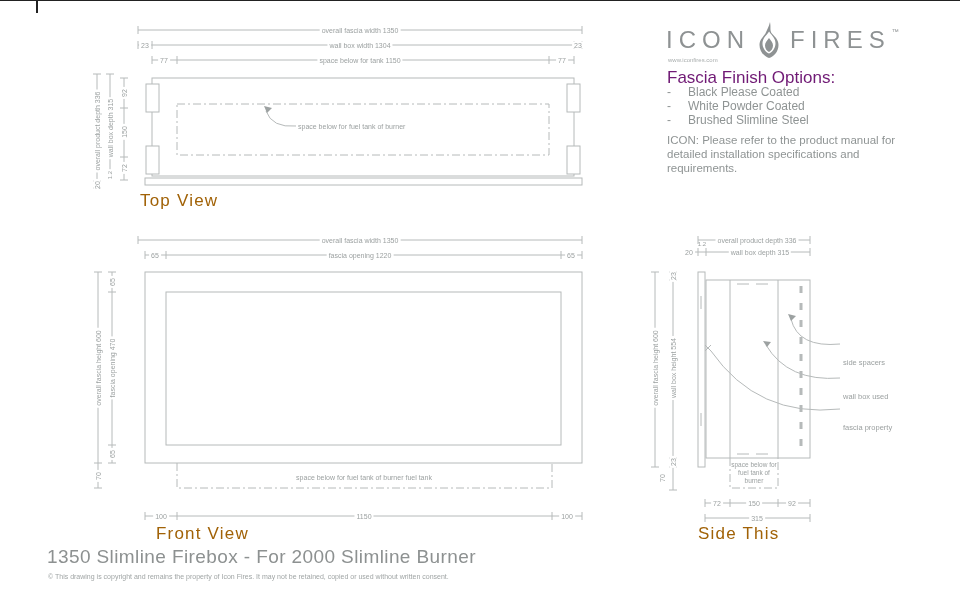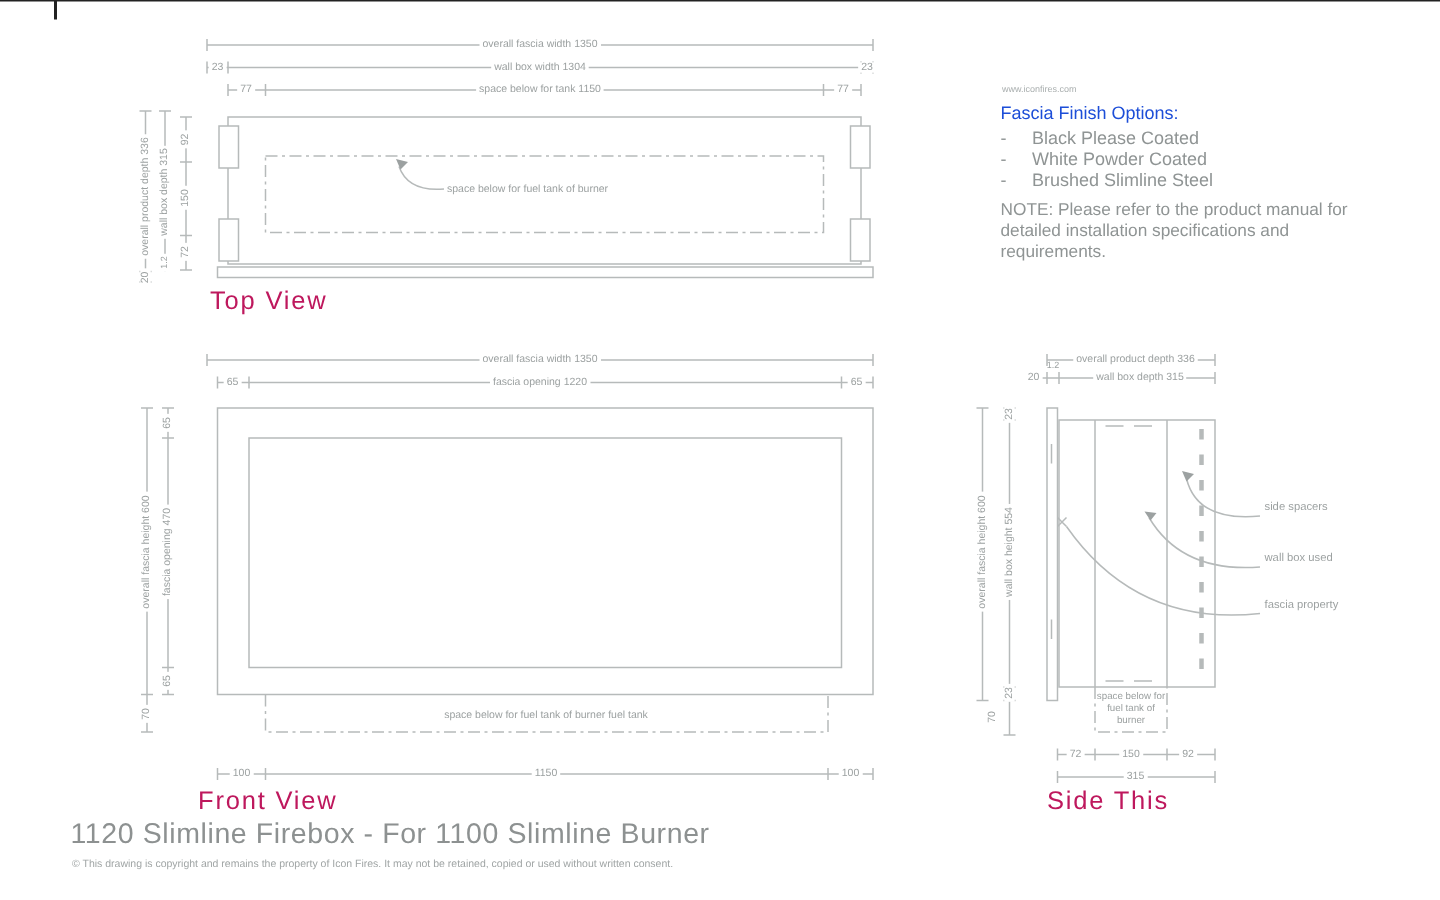--- a/index.html
+++ b/index.html
@@ -7,28 +7,28 @@
          font-family:"Liberation Sans", sans-serif;}
   svg.linework{position:absolute;left:0;top:0;z-index:1;}
   .dim{position:absolute;z-index:2;font-size:7px;line-height:1;color:#9ca1a1;background:#fff;
        padding:0 2px;white-space:nowrap;transform:translate(-50%,-50%);}
   .dim.nobg{background:transparent;}
   .dim.tiny{font-size:6px;}
   .vdim{position:absolute;z-index:2;font-size:7px;line-height:1;color:#9ca1a1;background:#fff;
         padding:0 2px;white-space:nowrap;transform:translate(-50%,-50%) rotate(-90deg);}
   .vdim.tiny{font-size:6px;}
   .lbl{position:absolute;z-index:2;font-size:7px;line-height:1.15;color:#9ca1a1;white-space:nowrap;}
-  .lblblock{position:absolute;z-index:2;font-size:7.5px;line-height:13px;color:#9ca1a1;}
+  .lblblock{position:absolute;z-index:2;font-size:7.5px;line-height:13px;color:#9ca1a1;margin-top:25px;}
   .tankblock{position:absolute;z-index:2;font-size:6.5px;line-height:1.25;color:#9ca1a1;text-align:center;}
-  .viewtitle{position:absolute;z-index:2;font-size:17px;letter-spacing:1.2px;color:#be185d;white-space:nowrap;font-weight:400;}
+  .viewtitle{position:absolute;z-index:2;font-size:17px;letter-spacing:1.2px;color:#a16207;white-space:nowrap;font-weight:400;}
   .logo-row{position:absolute;z-index:2;left:666px;top:26px;display:flex;align-items:flex-start;color:#8e9293;}
   .logo-word{font-size:24px;letter-spacing:6px;line-height:28px;font-weight:400;}
   .logo-tm{font-size:7px;margin-top:2px;margin-left:1px;}
   .website{position:absolute;z-index:2;left:668px;top:57px;font-size:6px;color:#a9aeae;}
-  .hdr-title{position:absolute;z-index:2;left:667px;top:68px;font-size:12px;color:#1d4ed8;}
+  .hdr-title{position:absolute;z-index:2;left:667px;top:68px;font-size:17px;color:#701a75;}
   .opt-row{position:absolute;z-index:2;left:667px;display:flex;font-size:12px;color:#8f9494;}
   .opt-dash{width:21px;}
   .note{position:absolute;z-index:2;left:667px;top:134px;width:236px;font-size:11.5px;line-height:1.2;color:#8f9494;}
   .footer-title{position:absolute;z-index:2;left:47px;top:546px;font-size:19px;letter-spacing:0.4px;color:#8d9191;white-space:nowrap;}
   .footer-copy{position:absolute;z-index:2;left:48px;top:573px;font-size:7px;color:#a0a5a5;white-space:nowrap;}
   .edge-top{position:absolute;z-index:3;left:0;top:0;width:960px;height:1px;background:#222;}
   .edge-tick{position:absolute;z-index:3;left:36px;top:0;width:2px;height:13px;background:#222;}
 </style>
 </head>
 <body>
@@ -119,54 +119,68 @@
   <span class="dim" style="left:571px;top:255px">65</span>
   <span class="vdim" style="left:98px;top:368px">overall fascia height 600</span>
   <span class="vdim" style="left:112px;top:282px">65</span>
   <span class="vdim" style="left:112px;top:368px">fascia opening 470</span>
   <span class="vdim" style="left:112px;top:454px">65</span>
   <span class="vdim" style="left:98px;top:476px">70</span>
   <span class="dim nobg" style="left:364px;top:477px">space below for fuel tank of burner fuel tank</span>
   <span class="dim" style="left:161px;top:516px">100</span>
   <span class="dim" style="left:364px;top:516px">1150</span>
   <span class="dim" style="left:567px;top:516px">100</span>
-  <div class="viewtitle" style="left:132px;top:524px">Front View</div>
+  <div class="viewtitle" style="left:156px;top:524px">Front View</div>
 
   <span class="dim" style="left:757px;top:240px">overall product depth 336</span>
   <span class="dim" style="left:689px;top:252px">20</span>
   <span class="dim nobg tiny" style="left:702px;top:244px">1.2</span>
   <span class="dim" style="left:760px;top:252px">wall box depth 315</span>
   <span class="vdim" style="left:655px;top:368px">overall fascia height 600</span>
   <span class="vdim" style="left:673px;top:276px">23</span>
   <span class="vdim" style="left:673px;top:368px">wall box height 554</span>
   <span class="vdim" style="left:673px;top:462px">23</span>
   <span class="vdim" style="left:662px;top:478px">70</span>
   <div class="tankblock" style="left:730px;top:461px;width:48px">space below for fuel tank of burner</div>
   <span class="dim" style="left:717px;top:503px">72</span>
   <span class="dim" style="left:754px;top:503px">150</span>
   <span class="dim" style="left:792px;top:503px">92</span>
   <span class="dim" style="left:757px;top:518px">315</span>
   <div class="lblblock" style="left:843px;top:331px;width:44px">side spacers</div>
   <div class="lblblock" style="left:843px;top:365px;width:48px">wall box used</div>
   <div class="lblblock" style="left:843px;top:396px;width:52px">fascia property</div>
   <div class="viewtitle" style="left:698px;top:524px">Side This</div>
 
+  <div class="logo-row">
+    <span class="logo-word">ICON</span>
+    <span style="width:6px"></span>
+    <span style="display:inline-block;margin-top:-4px;">
+      <svg width="26" height="36" viewBox="0 0 26 36">
+        <path fill="#8e9293" d="M14 0c1.2 6-0.8 8.5 2.3 12 2.6 3 6.2 5.5 6.2 11 0 7-5.2 11.9-9.5 13-4.3-1.1-9.5-6-9.5-13 0-5.5 3.8-8.3 5.8-11.3C11 8 12.8 5 14 0z"></path>
+        <path fill="#ffffff" d="M13.1 9.5c3.1 4.6 6.4 6.9 6.4 12 0 5-3.6 8.9-6.5 9.9-2.9-1-6.5-4.9-6.5-9.9 0-5.1 3.2-7.3 6.6-12z"></path>
+        <path fill="#8e9293" d="M13 16c2.1 3 4 4.2 4 7.6 0 3.3-2.1 5.6-4 6.3-1.9-.7-4-3-4-6.3 0-3.4 1.9-4.6 4-7.6z"></path>
+      </svg>
+    </span>
+    <span style="width:8px"></span>
+    <span class="logo-word">FIRES</span>
+    <span class="logo-tm">™</span>
+  </div>
   <div class="website">www.iconfires.com</div>
 
   <div class="hdr-title">Fascia Finish Options:</div>
   <div class="opt-row" style="top:85px">
     <span class="opt-dash">-</span>
     <span>Black Please Coated</span>
   </div>
   <div class="opt-row" style="top:99px">
     <span class="opt-dash">-</span>
     <span>White Powder Coated</span>
   </div>
   <div class="opt-row" style="top:113px">
     <span class="opt-dash">-</span>
     <span>Brushed Slimline Steel</span>
   </div>
-  <div class="note">NOTE: Please refer to the product manual for detailed installation specifications and requirements.</div>
+  <div class="note">ICON: Please refer to the product manual for detailed installation specifications and requirements.</div>
 
-  <div class="footer-title">1120 Slimline Firebox - For 1100 Slimline Burner</div>
+  <div class="footer-title">1350 Slimline Firebox - For 2000 Slimline Burner</div>
   <div class="footer-copy">© This drawing is copyright and remains the property of Icon Fires. It may not be retained, copied or used without written consent.</div>
 
 </div>
 
 </body></html>

